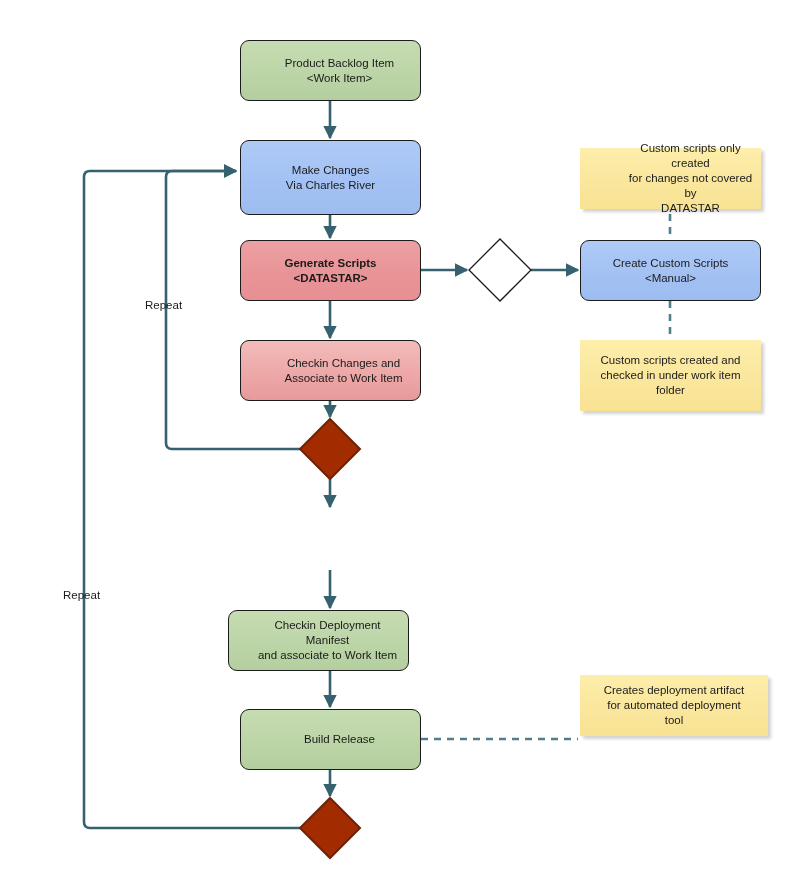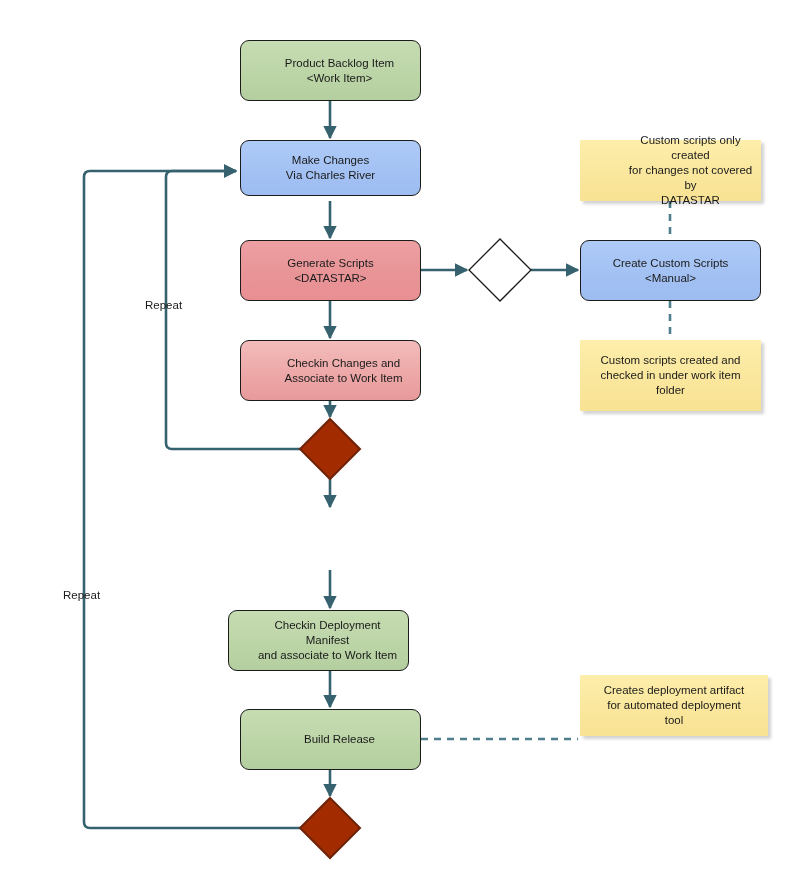--- a/index.html
+++ b/index.html
@@ -130,26 +130,26 @@
 
     <polygon points="330,419 360,449 330,479 300,449" fill="#a32b00" stroke="#6e2207" stroke-width="2"></polygon>
     <polygon points="330,798 360,828 330,858 300,828" fill="#a32b00" stroke="#6e2207" stroke-width="2"></polygon>
   </svg>
 
   <div class="node green" style="left:240px; top:40px; width:181px; height:61px;">
     <span>Product Backlog Item
 &lt;Work Item&gt;</span>
   </div>
 
-  <div class="node blue" style="left:240px; top:140px; width:181px; height:56px;">
+  <div class="node blue" style="left:240px; top:140px; width:181px; height:75px;">
     <span>Make Changes
 Via Charles River</span>
   </div>
 
-  <div class="node red" style="left:240px; top:240px; width:181px; height:61px;">
+  <div class="node red" style="left:240px; top:240px; width:181px; height:61px;font-weight:bold;">
     <span>Generate Scripts
 &lt;DATASTAR&gt;</span>
   </div>
 
   <div class="node red-light" style="left:240px; top:340px; width:181px; height:61px;padding-left:32px;">
     <span>Checkin Changes and
 Associate to Work Item</span>
   </div>
 
 
@@ -160,21 +160,21 @@
 
   <div class="node blue" style="left:580px; top:240px; width:181px; height:61px;">
     <span>Create Custom Scripts
 &lt;Manual&gt;</span>
   </div>
 
   <div class="node green" style="left:240px; top:709px; width:181px; height:61px;">
     <span>Build Release</span>
   </div>
 
-  <div class="note" style="left:580px; top:140px; width:181px; height:61px;padding-left:48px;">
+  <div class="note" style="left:580px; top:148px; width:181px; height:61px;padding-left:48px;">
     <span>Custom scripts only created
 for changes not covered by
 DATASTAR</span>
   </div>
 
   <div class="note" style="left:580px; top:340px; width:181px; height:71px;">
     <span>Custom scripts created and
 checked in under work item
 folder</span>
   </div>

